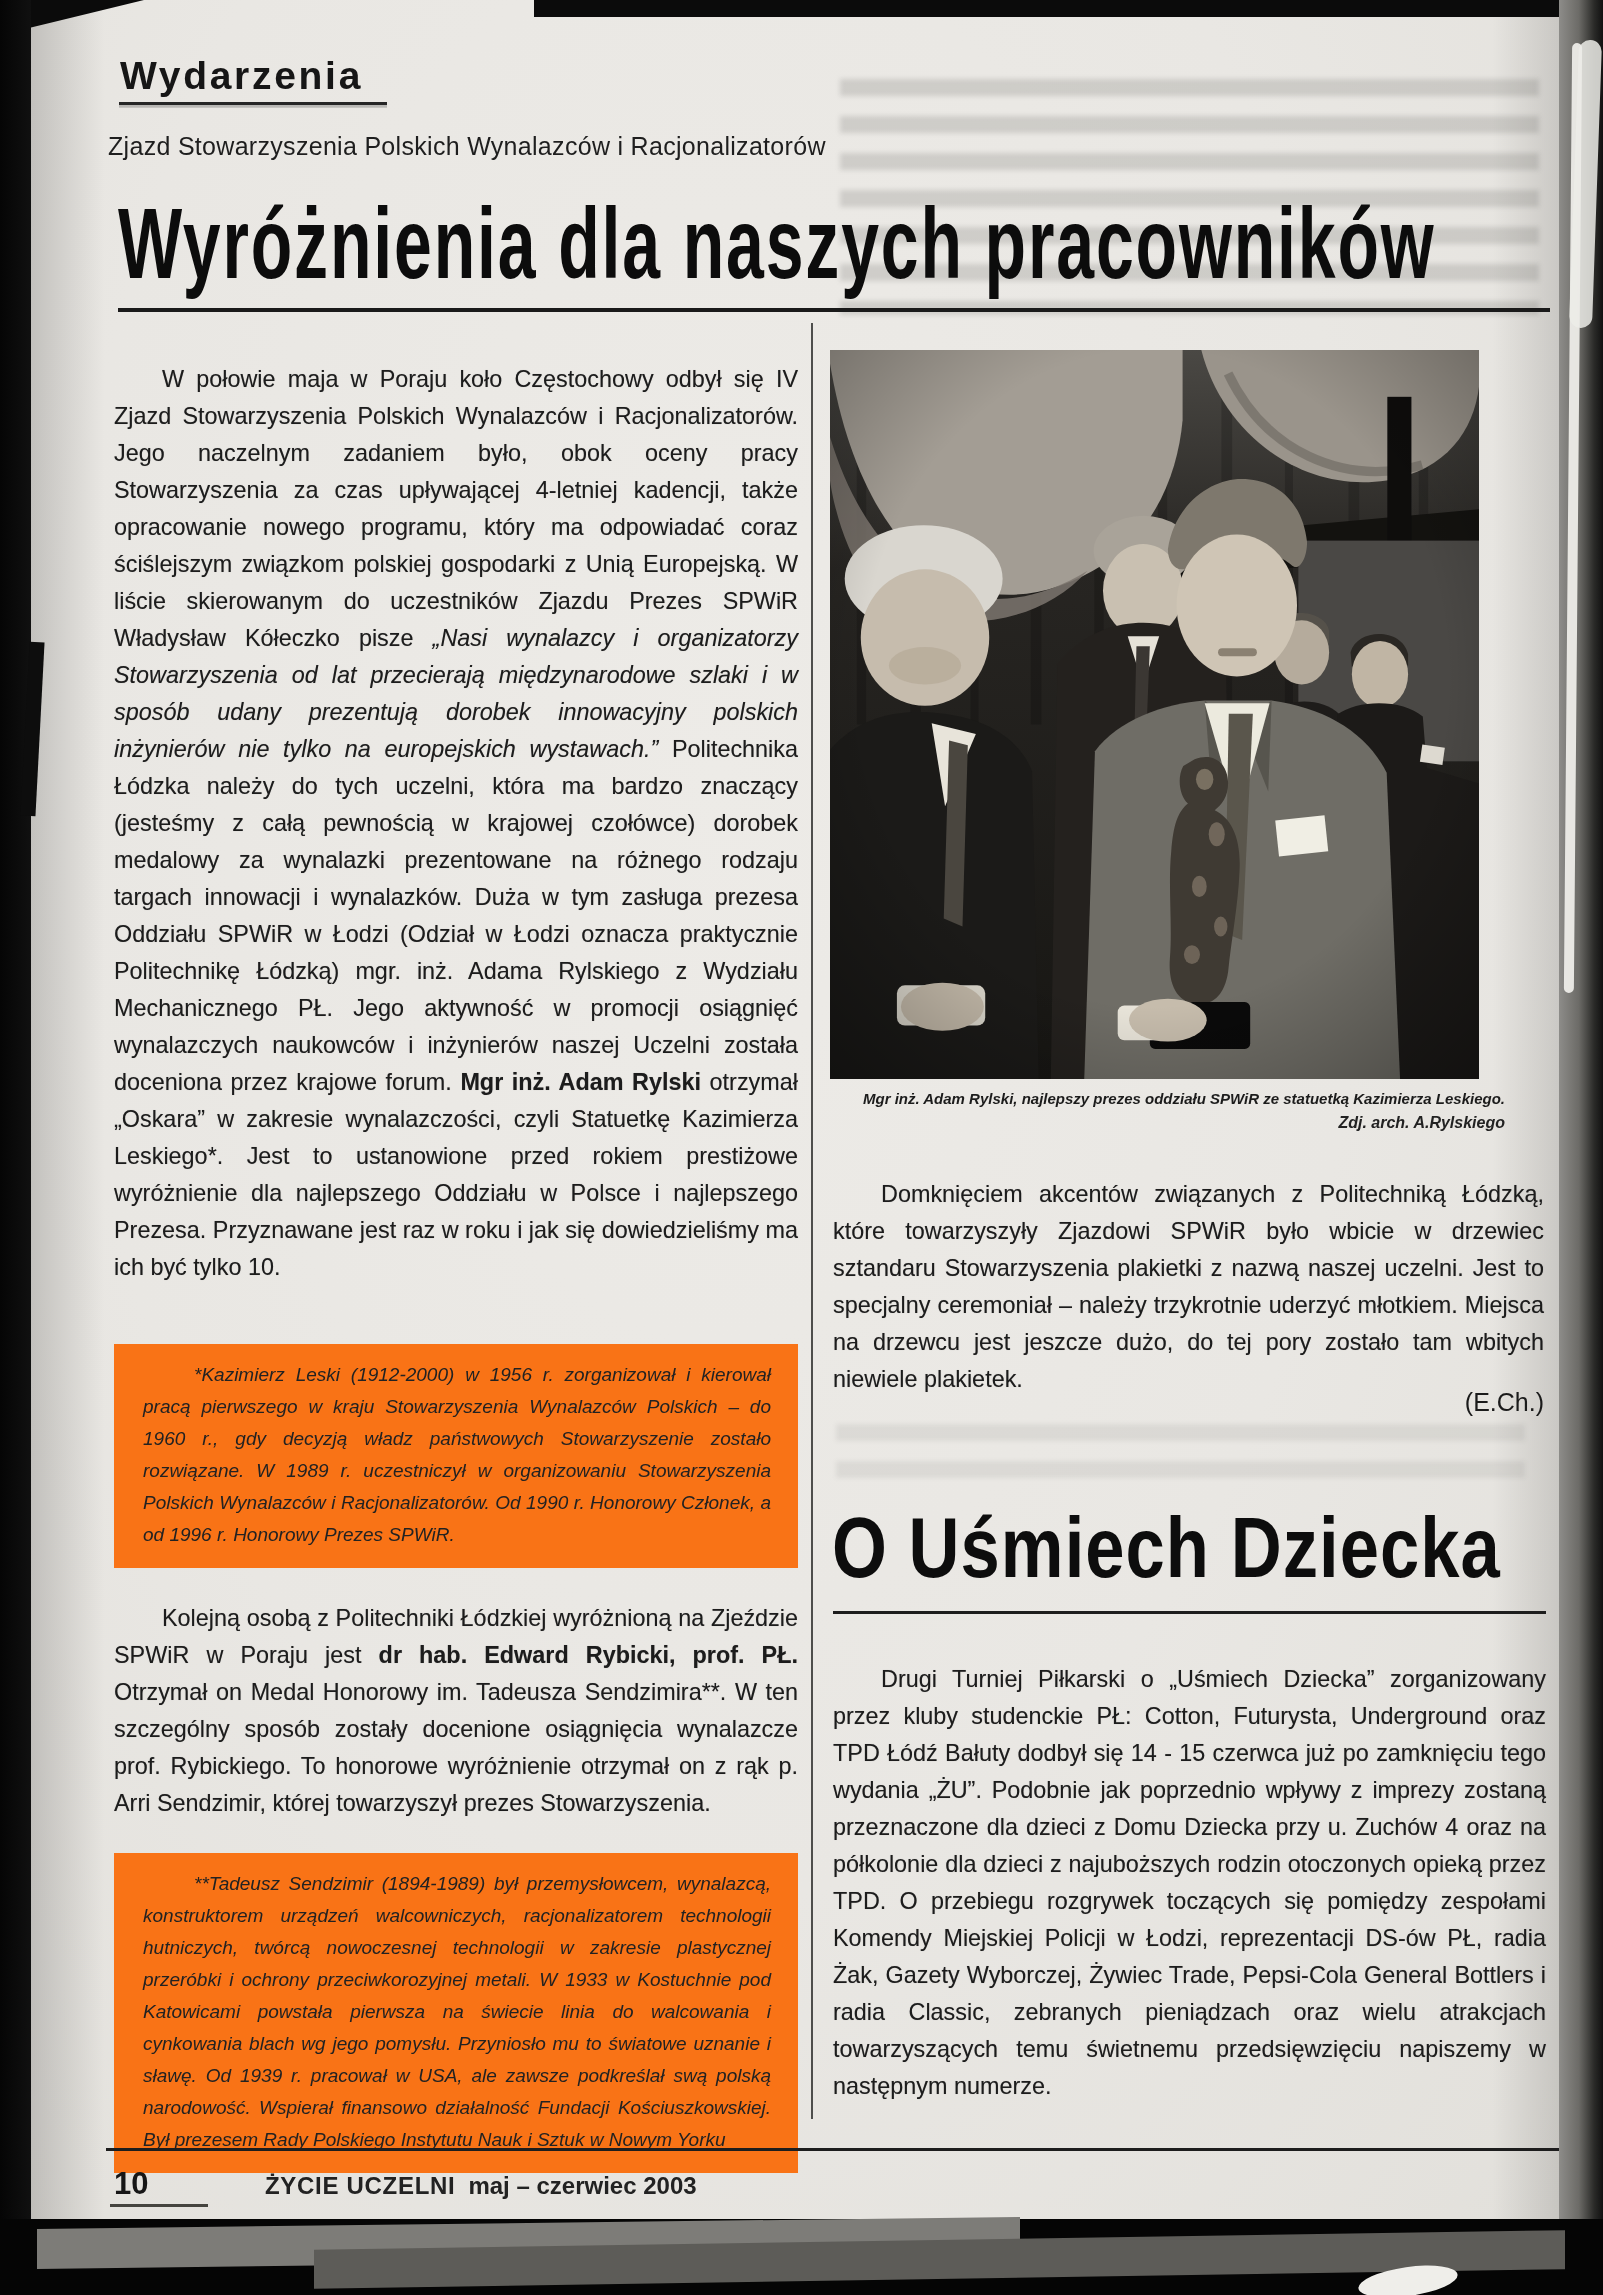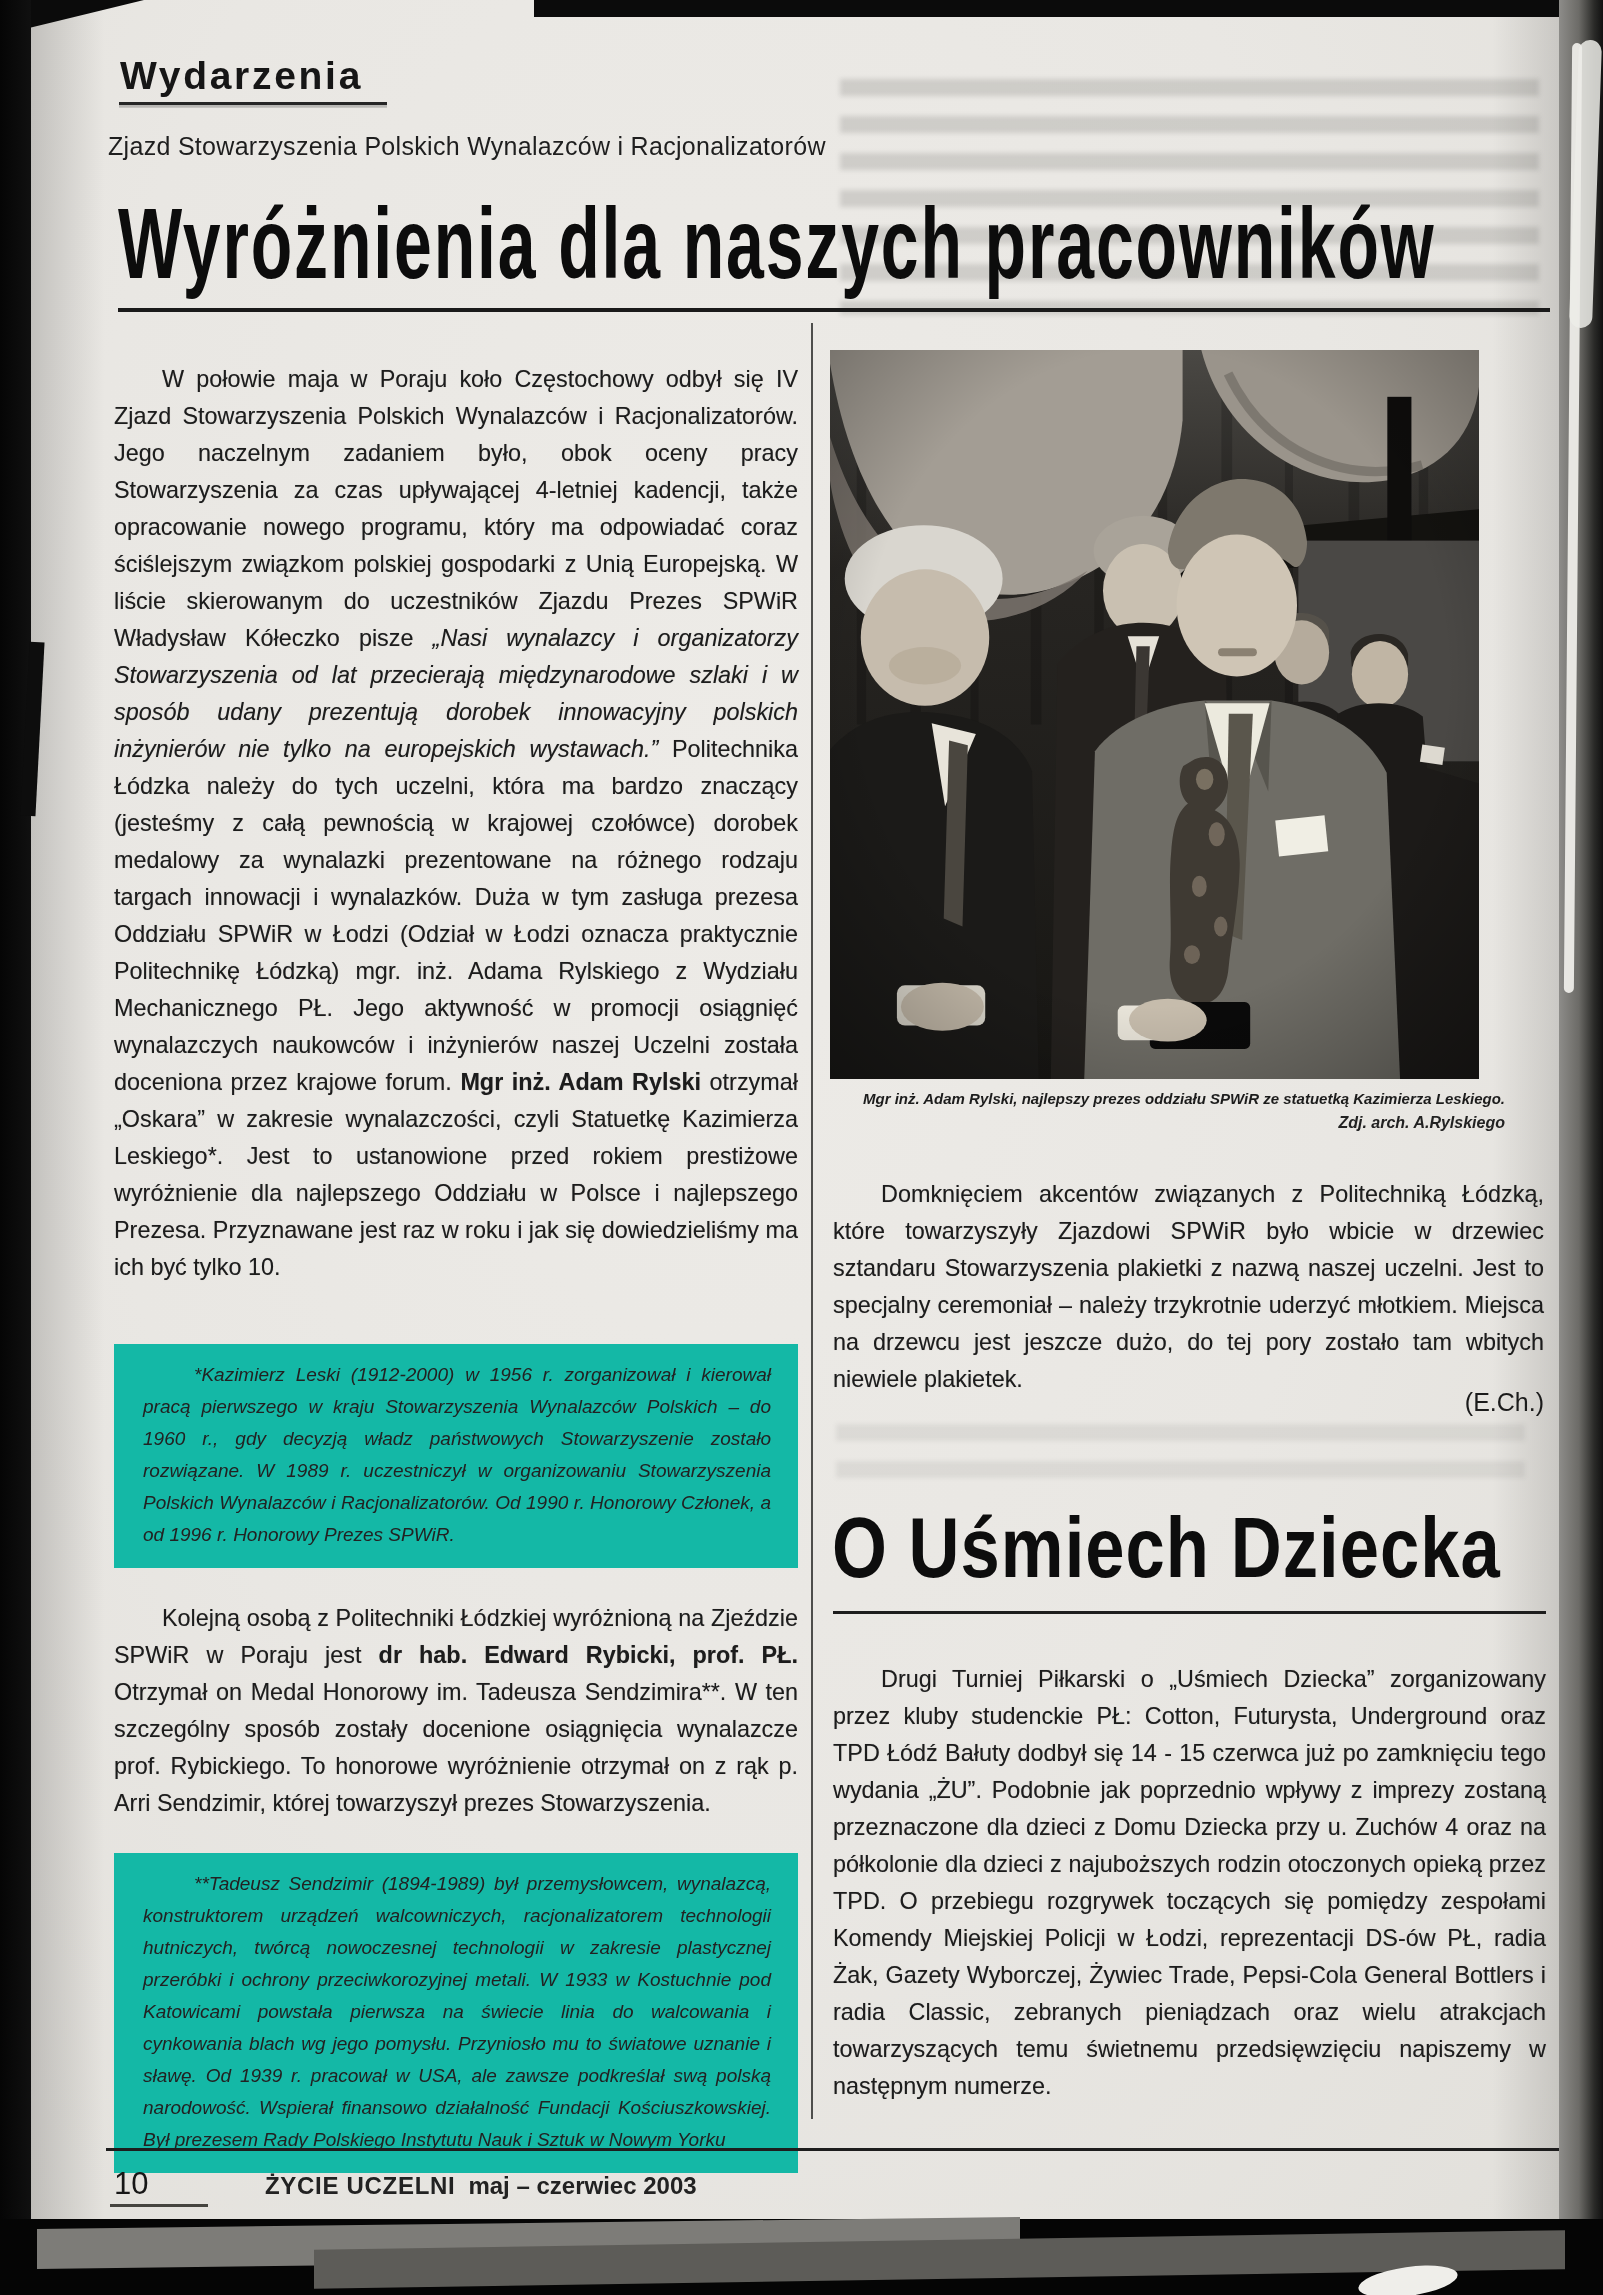--- a/index.html
+++ b/index.html
@@ -45,41 +45,41 @@
 
   .col-divider{position:absolute;left:811px;top:323px;width:2px;height:1796px;background:#4e4e4c;}
 
   
   .body{font-size:23.4px;line-height:37px;color:#1c1c1c;text-align:justify;margin:0;
         text-shadow:0 0 0.7px rgba(30,30,30,.35);}
   .indent{text-indent:48px;}
   .it{font-style:italic;}
   .bd{font-weight:bold;}
   .left-col{position:absolute;left:114px;top:361px;width:684px;}
-  .footnote-box{background:#14b8a6;padding:14.7px 27px 17.4px 29px;margin-top:58px;}
+  .footnote-box{background:#f97316;padding:14.7px 27px 17.4px 29px;margin-top:58px;}
   .footnote-box.second{margin-top:31px;}
   .footnote{font-size:19px;line-height:32px;font-style:italic;color:#222;text-align:justify;text-indent:51px;margin:0;}
   .p2{margin-top:32px;}
 
   
   .photo{position:absolute;left:830px;top:350px;width:649px;height:729px;display:block;}
   .caption-wrap{position:absolute;left:833px;top:1089px;width:672px;}
   .caption{font-size:15px;font-weight:bold;font-style:italic;color:#1c1c1c;line-height:20px;text-align:right;}
   .credit{font-size:16px;font-weight:bold;font-style:italic;color:#222;text-align:right;margin-top:5.4px;}
   .para3{position:absolute;left:833px;top:1176px;width:711px;}
   .byline{position:absolute;left:833px;top:1388px;width:711px;text-align:right;font-size:25px;color:#1b1b1b;}
   .heading2{position:absolute;left:832px;top:1504px;margin:0;font-size:86px;line-height:1;font-weight:bold;
         letter-spacing:1.3px;color:#0d0d0d;transform:scaleX(.82);transform-origin:left top;white-space:nowrap;}
   .heading2-rule{position:absolute;left:833px;top:1611px;width:713px;height:3.3px;background:#1d1d1d;}
   .para4{position:absolute;left:833px;top:1649px;width:713px;margin-top:12px;}
 
   
   .footer-rule{position:absolute;left:106px;top:2148px;width:1455px;height:3.3px;background:#1d1d1d;}
   .footer{position:absolute;left:110px;top:2166px;width:1405px;}
-  .pageno{display:inline-block;min-width:67px;font-size:31px;font-weight:normal;color:#161616;
+  .pageno{display:inline-block;min-width:67px;font-size:31px;font-weight:bold;color:#161616;
         border-bottom:3.3px solid #45443f;padding:0 27px 2px 4px;}
   .mag{font-size:24px;font-weight:bold;color:#222;margin-left:54px;letter-spacing:0.7px;}
   .issue{font-size:24px;color:#222;margin-left:10px;font-weight:bold;}
 </style>
 </head>
 <body>
 
 <div class="scan">
   <div class="paper"></div>
   <div class="paper-shade-left"></div>

